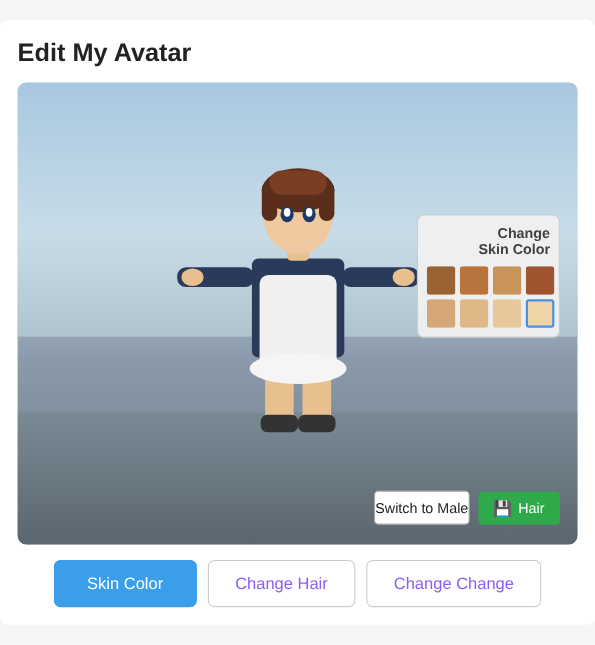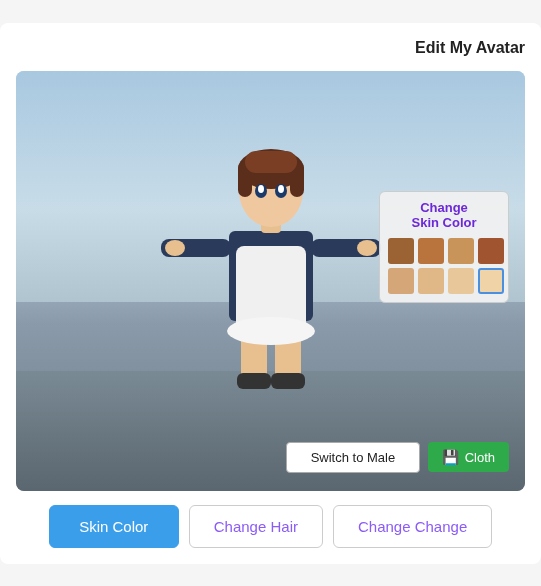--- a/index.html
+++ b/index.html
@@ -11,22 +11,22 @@
       align-items: center;
       min-height: 100vh;
     }
     .container {
       width: 541px;
       background: #fff;
       padding: 16px;
       border-radius: 8px;
     }
     .title {
-      text-align: right;
-      font-size: 16px;
+      text-align: left;
+      font-size: 23px;
       font-weight: bold;
       margin-bottom: 14px;
       color: #222;
     }
     .avatar-frame {
       position: relative;
       width: 100%;
       height: 420px;
       border-radius: 8px;
       overflow: hidden;
@@ -67,23 +67,23 @@
       right: 16px;
       background: rgba(240,240,240,0.95);
       border: 1px solid #ccc;
       border-radius: 6px;
       padding: 8px;
       width: 130px;
     }
     .skin-panel-title {
       font-size: 13px;
       font-weight: bold;
-      text-align: center;
+      text-align: right;
       margin-bottom: 8px;
-      color: #6d28d9;
+      color: #404040;
     }
     .color-grid {
       display: grid;
       grid-template-columns: repeat(4, 1fr);
       gap: 4px;
     }
     .color-swatch {
       width: 26px;
       height: 26px;
       border-radius: 3px;
@@ -100,21 +100,21 @@
       bottom: 18px;
       right: 16px;
       display: flex;
       gap: 8px;
       align-items: center;
     }
     .btn-switch {
       background: #fff;
       border: 1.5px solid #aaa;
       border-radius: 4px;
-      padding: 7px 24px;
+      padding: 7px 0;
       font-size: 13px;
       cursor: pointer;
       color: #222;
     }
     .btn-save {
       background: #2eaa4a;
       border: none;
       border-radius: 4px;
       padding: 7px 14px;
       font-size: 13px;
@@ -214,21 +214,21 @@
         <div class="color-swatch" style="background:#e0b888;"></div>
         <div class="color-swatch" style="background:#e8c89a;"></div>
         <div class="color-swatch selected" style="background:#f0d4a8;"></div>
       </div>
     </div>
 
     <div class="switch-save-row">
       <button class="btn-switch">Switch to Male</button>
       <button class="btn-save">
         <span class="save-icon">💾</span>
-        <span>Cloth</span>
+        <span>Hair</span>
       </button>
     </div>
   </div>
 
   <div class="tab-row">
     <button class="tab-btn active">Skin Color</button>
     <button class="tab-btn">Change Hair</button>
     <button class="tab-btn">Change Change</button>
   </div>
 </div>

